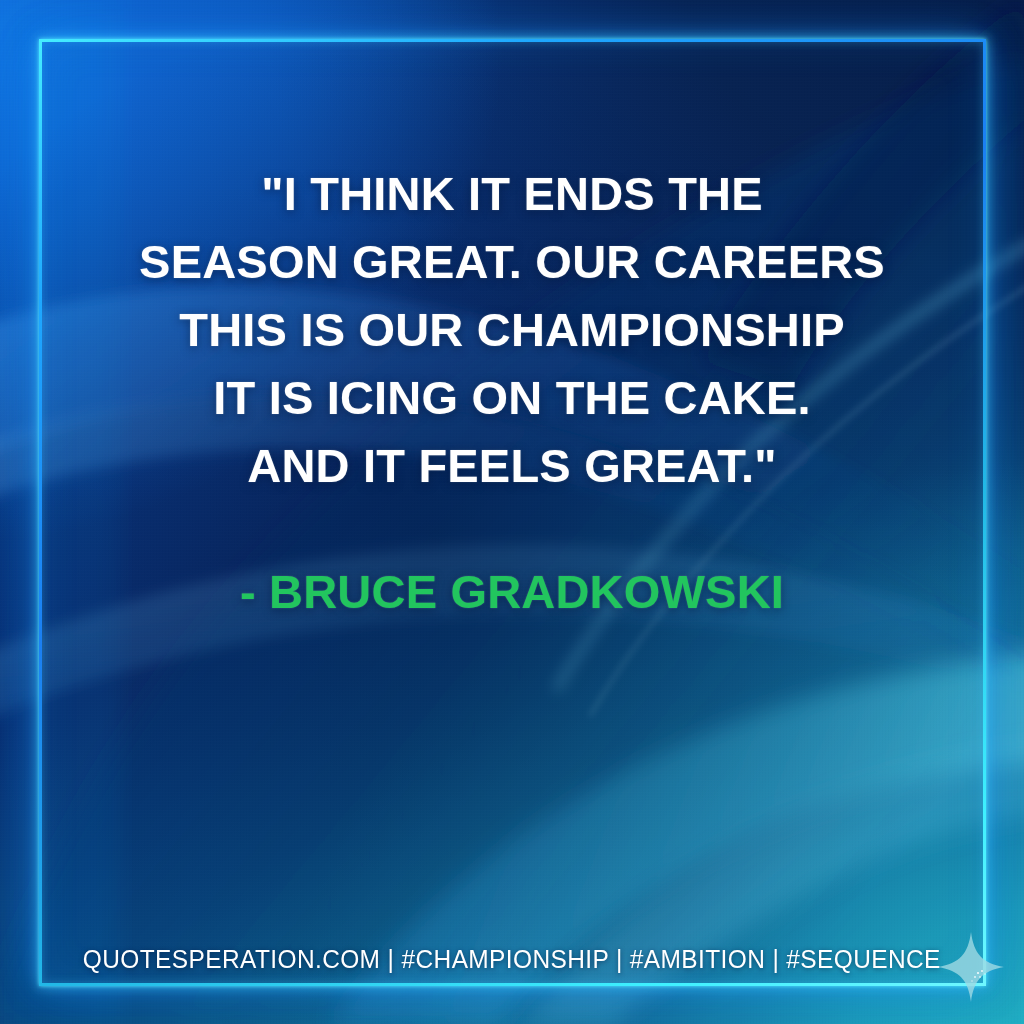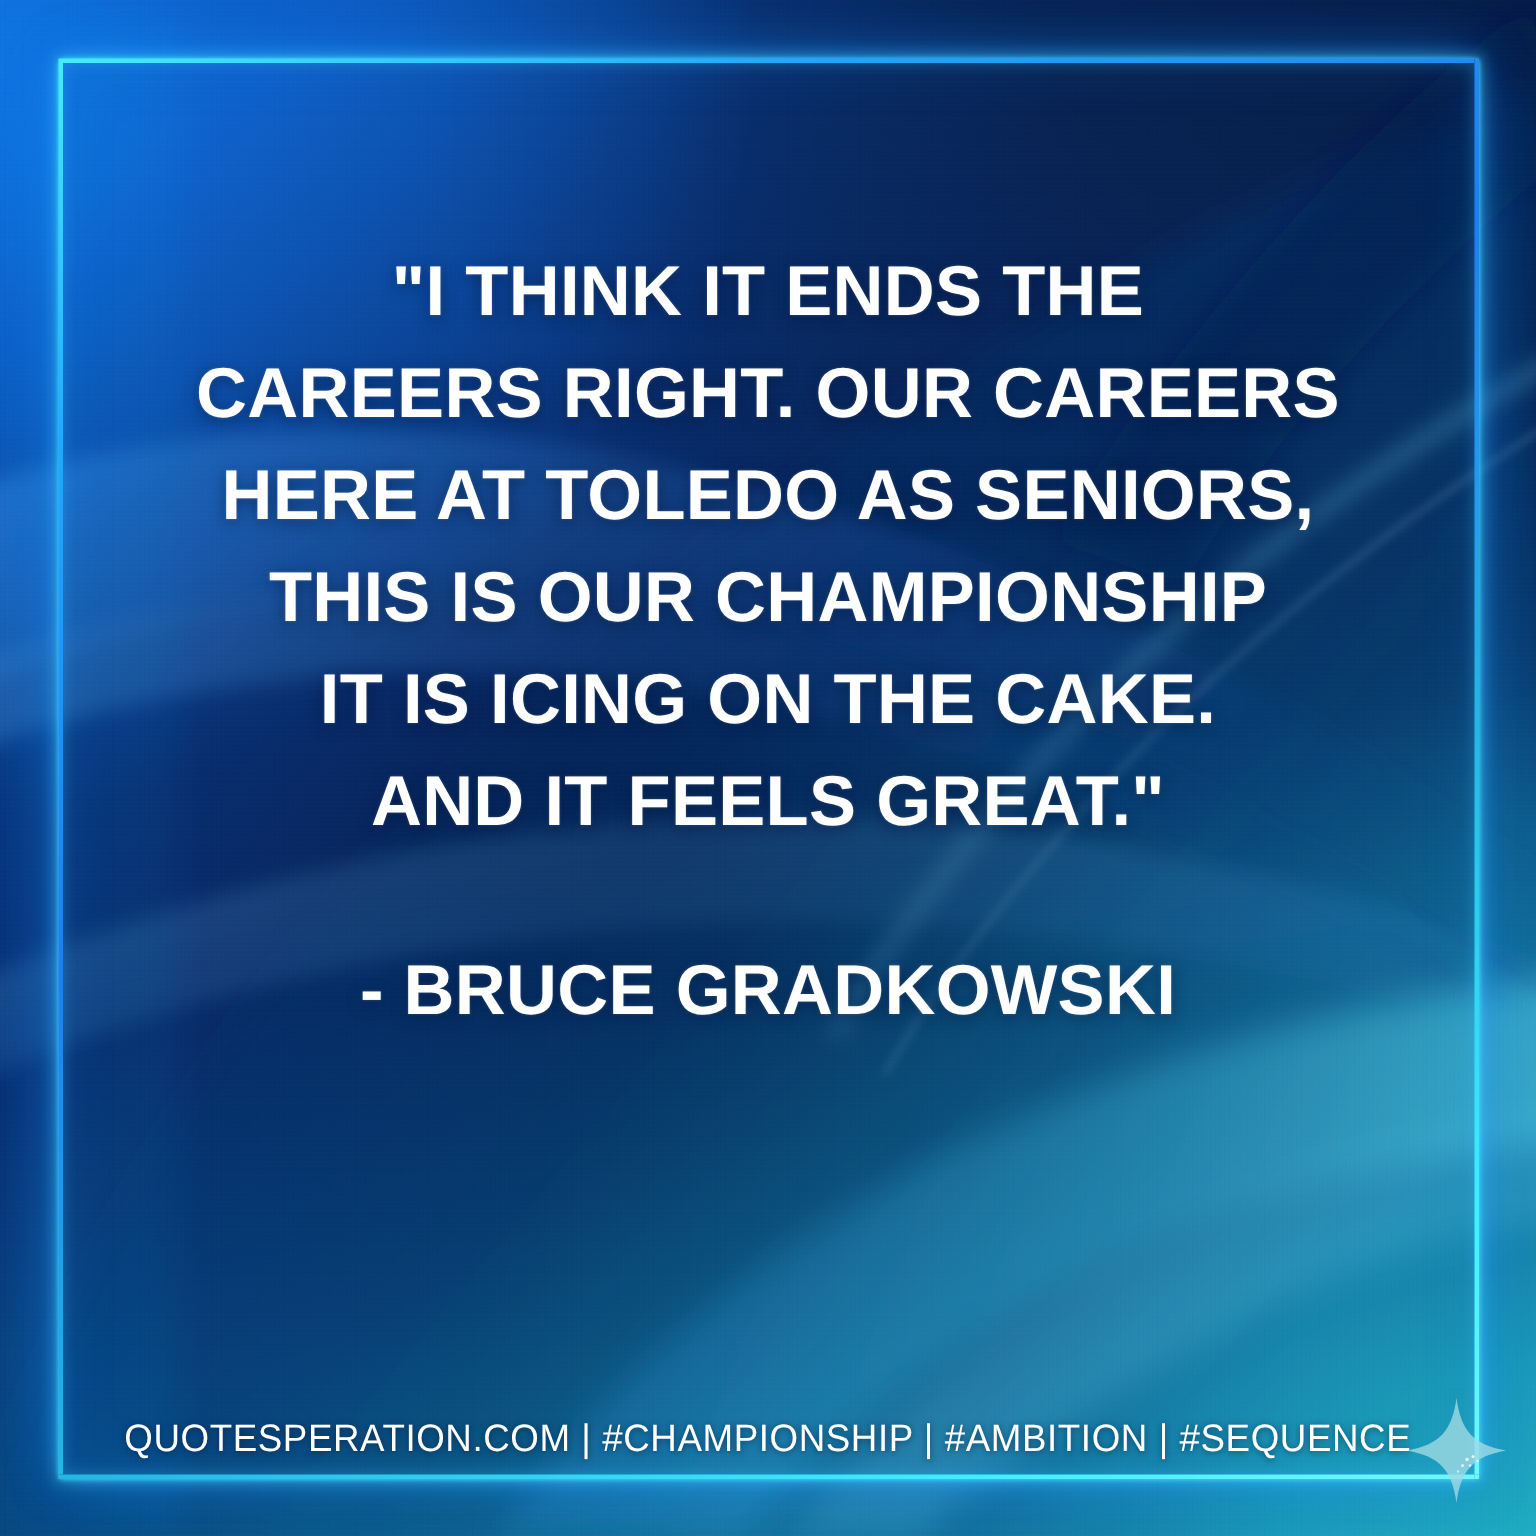--- a/index.html
+++ b/index.html
@@ -95,21 +95,21 @@
     line-height: 68px;
     font-weight: bold;
     letter-spacing: 0.2px;
     white-space: nowrap;
     text-shadow:
       0 2px 10px rgba(2,22,60,.55),
       0 0 2px rgba(255,255,255,.25);
   }
   .attrib {
     margin-top: 62px;
-    color: #ffffff;
+    color: #22c55e;
     font-size: 47px;
     line-height: 60px;
     font-weight: bold;
     letter-spacing: 0.2px;
     white-space: nowrap;
     text-shadow:
       0 2px 10px rgba(2,22,60,.55),
       0 0 2px rgba(255,255,255,.25);
   }
 
@@ -220,22 +220,21 @@
   <div class="bg-layer bg-vignette"></div>
   <div class="bg-layer bg-noise"></div>
 
   <div class="neon-frame-soft"></div>
   <div class="neon-frame"></div>
 
   <div class="content">
 
     <div class="quote-block">
       <div class="quote-line">"I THINK IT ENDS THE</div>
-      <div class="quote-line">CAREERS RIGHT. OUR CAREERS</div>
-      <div class="quote-line">HERE AT TOLEDO AS SENIORS,</div>
+      <div class="quote-line">SEASON GREAT. OUR CAREERS</div>
       <div class="quote-line">THIS IS OUR CHAMPIONSHIP</div>
       <div class="quote-line">IT IS ICING ON THE CAKE.</div>
       <div class="quote-line">AND IT FEELS GREAT."</div>
       <div class="attrib">- BRUCE GRADKOWSKI</div>
     </div>
 
     <div class="footer">
       <span class="footer-text">QUOTESPERATION.COM | #CHAMPIONSHIP | #AMBITION | #SEQUENCE</span>
     </div>
 

